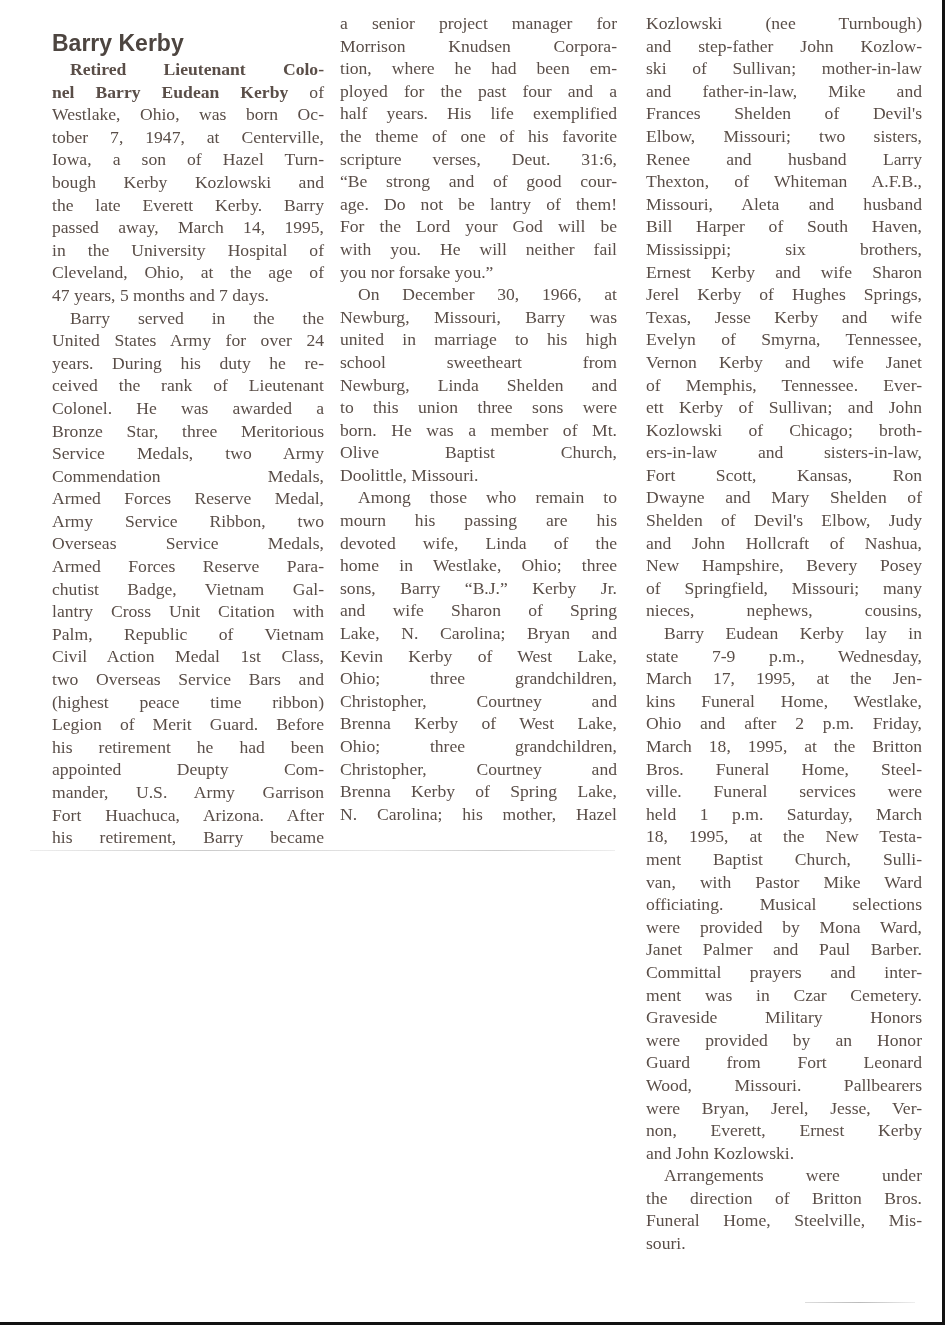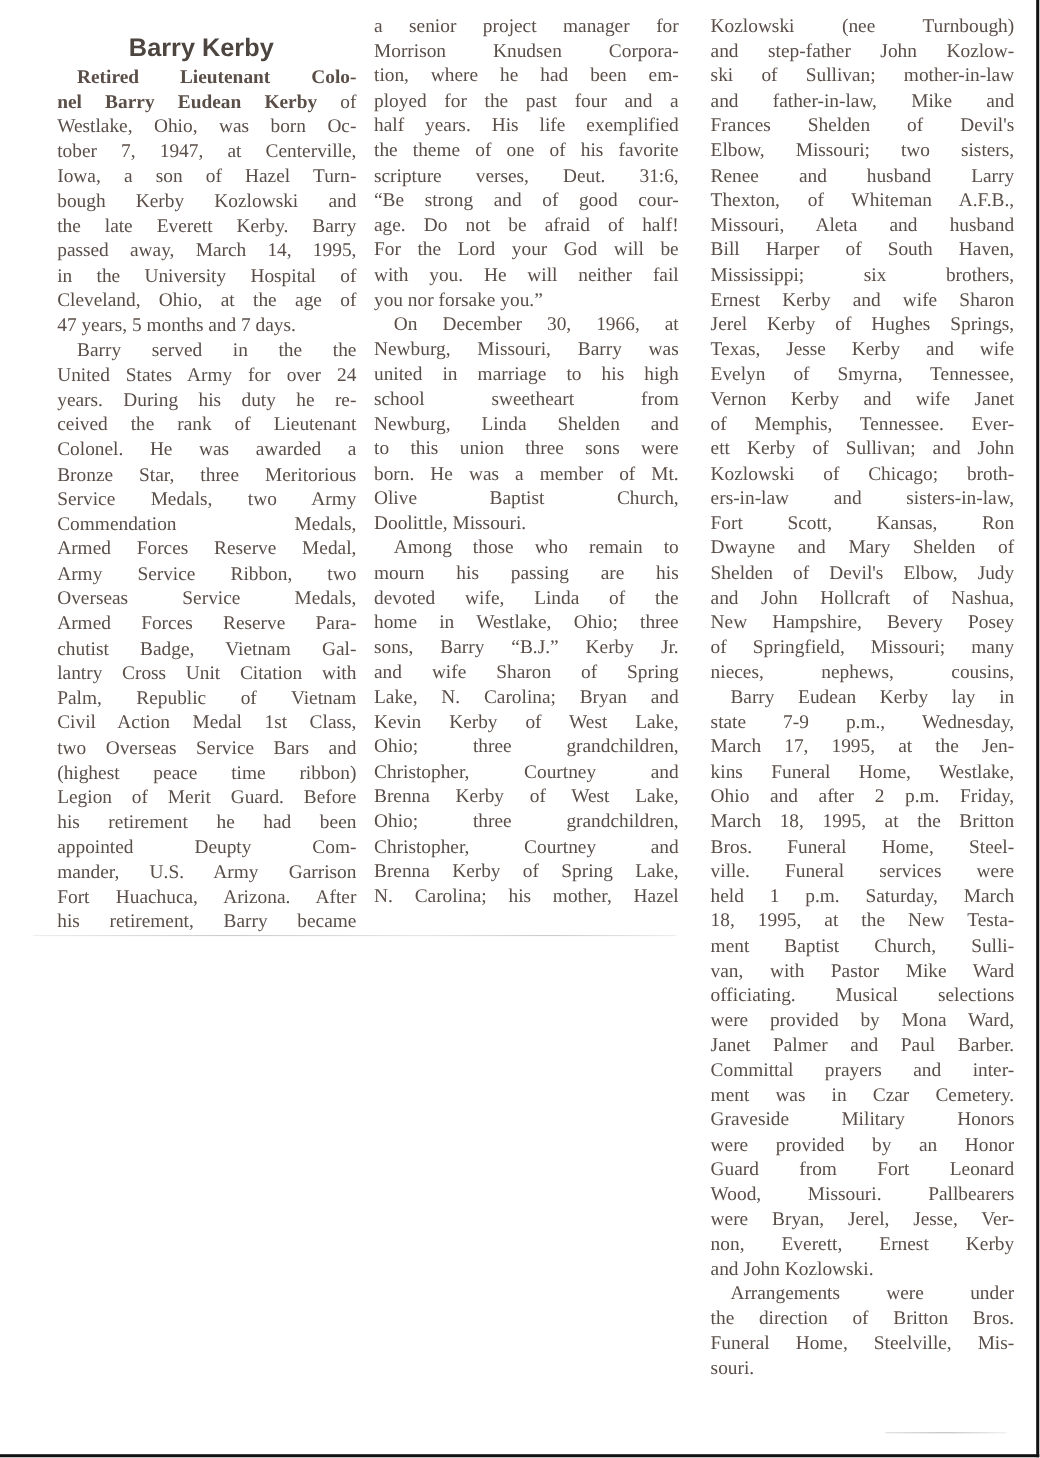--- a/index.html
+++ b/index.html
@@ -15,21 +15,21 @@
   .col {
     position: absolute; top: 12px;
     font-size: 17.6px; line-height: 22.6px;
     text-align: justify; hyphens: manual;
   }
   .col1 { left: 52px; width: 272px; }
   .col2 { left: 340px; width: 277px; }
   .col3 { left: 646px; width: 276px; font-family: Liberation Serif, serif; }
   .headline {
     font-family: "Liberation Sans", "DejaVu Sans", sans-serif;
-    font-weight: bold; font-size: 23px; line-height: 30px; text-align: center;
+    font-weight: bold; font-size: 23px; line-height: 30px; text-align: left;
     color: #4d4540; margin: 16px 0 0 0; padding-right: 10px;
   }
   .lede { font-weight: bold; }
   .indent { text-indent: 18px; }
   .line { display: block; text-align: justify; text-align-last: justify; white-space: nowrap; }
   .line.last { text-align-last: left; }
   .rule {
     position: absolute; top: 850px; left: 30px; width: 585px; height: 1px;
     background: linear-gradient(90deg, #eee, #ccc 30%, #e6e6e6 60%, #ccc 80%, #eee);
   }
@@ -87,21 +87,21 @@
 <div class="col col2">
   <div class="lines">
       <span class="line">a senior project manager for</span>
       <span class="line">Morrison Knudsen Corpora-</span>
       <span class="line">tion, where he had been em-</span>
       <span class="line">ployed for the past four and a</span>
       <span class="line">half years. His life exemplified</span>
       <span class="line">the theme of one of his favorite</span>
       <span class="line">scripture verses, Deut. 31:6,</span>
       <span class="line">“Be strong and of good cour-</span>
-      <span class="line">age. Do not be afraid of half!</span>
+      <span class="line">age. Do not be lantry of them!</span>
       <span class="line">For the Lord your God will be</span>
       <span class="line">with you. He will neither fail</span>
       <span class="line last">you nor forsake you.”</span>
       <span class="line indent">On December 30, 1966, at</span>
       <span class="line">Newburg, Missouri, Barry was</span>
       <span class="line">united in marriage to his high</span>
       <span class="line">school sweetheart from</span>
       <span class="line">Newburg, Linda Shelden and</span>
       <span class="line">to this union three sons were</span>
       <span class="line">born. He was a member of Mt.</span>

